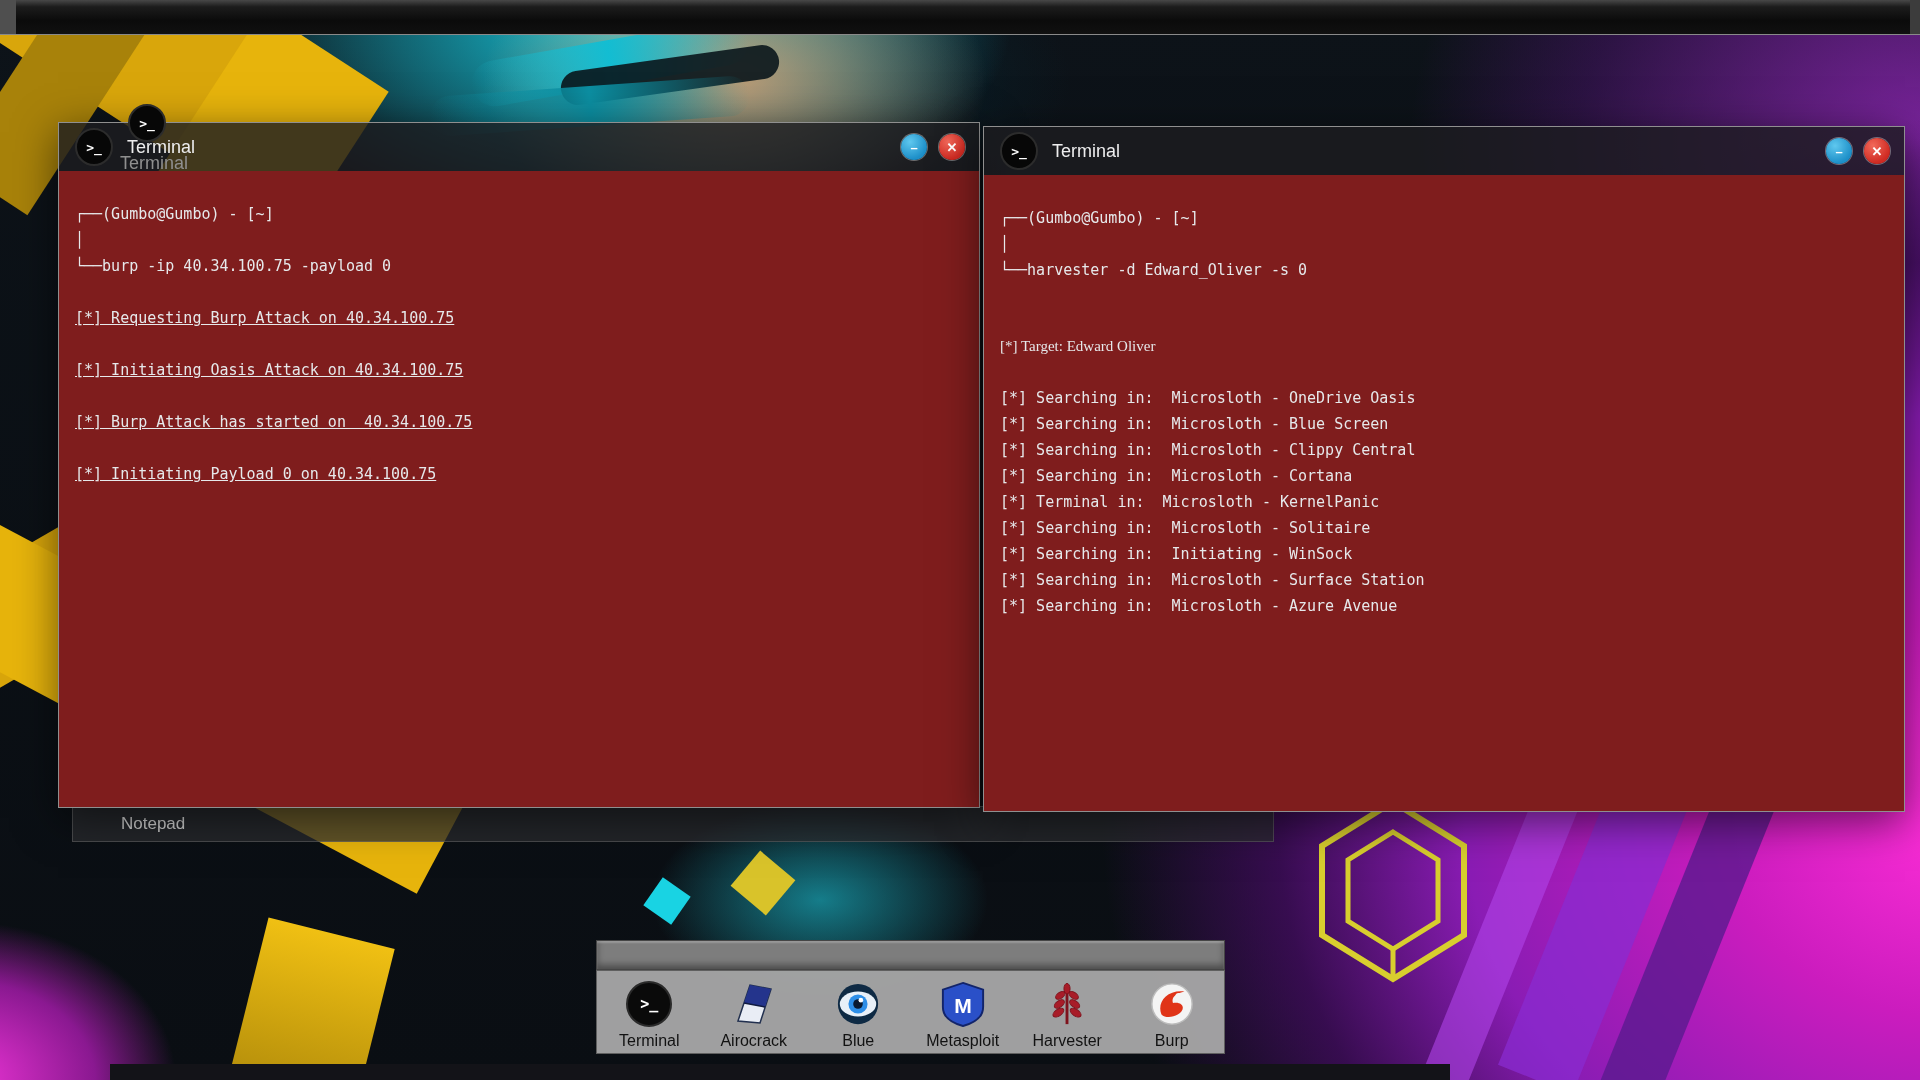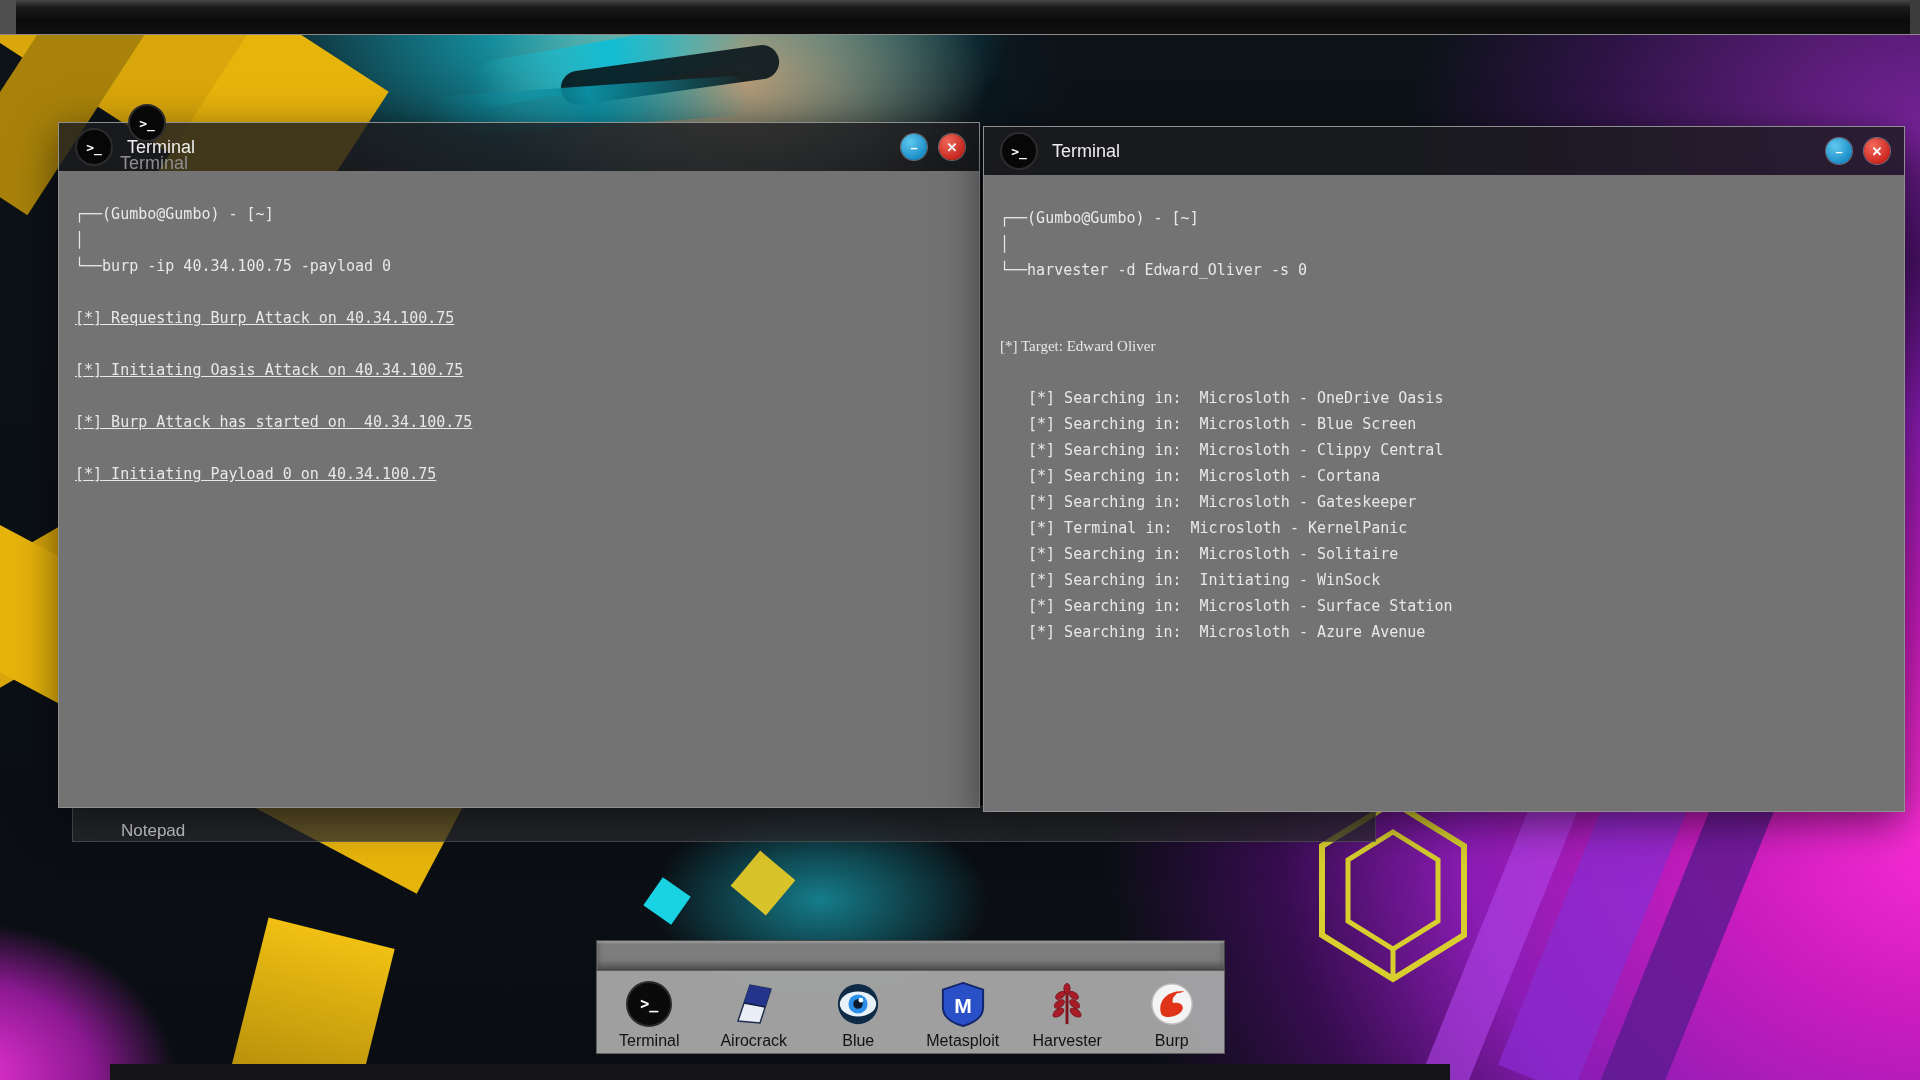--- a/index.html
+++ b/index.html
@@ -41,47 +41,47 @@
     background:linear-gradient(180deg,#484848 0%,#1c1c1c 20%,#0b0b0b 60%,#101010 100%);
     border-bottom:1px solid #8a8a8a;}
   .top-bar::before{content:"";position:absolute;left:0;top:0;width:16px;height:100%;background:#4f4f4f;}
   .top-bar::after{content:"";position:absolute;right:0;top:0;width:10px;height:100%;background:#3c3c3c;}
 
   
   .behind-icon{position:absolute;left:128px;top:104px;width:38px;height:38px;border-radius:50%;z-index:11;
     background:#070707;border:2px solid #2c2c2c;box-sizing:border-box;display:flex;align-items:center;justify-content:center;
     color:#fff;font-family:"DejaVu Sans Mono",monospace;font-size:13px;font-weight:bold;}
   .behind-title{position:absolute;left:120px;top:153px;z-index:11;font-size:18px;color:#8f8f8f;}
-  .notepad-bar{position:absolute;left:72px;top:806px;width:1304px;height:36px;z-index:5;box-sizing:border-box;
-    background:rgba(44,46,50,0.72);border:1px solid rgba(130,130,130,0.4);display:flex;align-items:flex-end;padding-left:48px;}
+  .notepad-bar{position:absolute;left:72px;top:806px;width:1202px;height:36px;z-index:5;box-sizing:border-box;
+    background:rgba(44,46,50,0.72);border:1px solid rgba(130,130,130,0.4);display:flex;align-items:center;padding-left:48px;}
   .notepad-title{font-size:17px;color:#cccccc;}
 
   
   .window{position:absolute;width:922px;height:686px;z-index:10;box-sizing:border-box;
     border:1px solid #8f8f8f;box-shadow:0 10px 40px rgba(0,0,0,0.55);display:flex;flex-direction:column;}
   .win-left{left:58px;top:122px;}
   .win-right{left:983px;top:126px;}
   .titlebar{height:48px;flex:0 0 48px;background:rgba(28,28,32,0.82);display:flex;align-items:center;
     padding:0 14px 0 16px;gap:14px;}
   .win-icon{width:38px;height:38px;border-radius:50%;background:#070707;border:2px solid #2c2c2c;box-sizing:border-box;
     display:flex;align-items:center;justify-content:center;color:#fff;font-family:"DejaVu Sans Mono",monospace;
     font-size:13px;font-weight:bold;flex:0 0 38px;}
   .win-title{font-size:18px;color:#ededee;}
   .controls{margin-left:auto;display:flex;gap:12px;}
   .ctrl{width:26px;height:26px;border-radius:50%;border:none;padding:0;cursor:pointer;display:flex;align-items:center;
     justify-content:center;color:#fff;font-size:13px;font-weight:bold;font-family:"Liberation Sans",sans-serif;}
   .btn-min{background:radial-gradient(circle at 35% 30%, #5fc8ef, #1d8fc8 70%);box-shadow:0 0 0 1px rgba(255,255,255,0.35);}
   .btn-close{background:radial-gradient(circle at 35% 30%, #f2695a, #cf2a22 70%);box-shadow:0 0 0 1px rgba(255,255,255,0.35);}
-  .term-body{flex:1;background:#737373;padding:30px 16px 10px 16px;overflow:hidden;
+  .term-body{flex:1;background:#7f1d1d;padding:30px 16px 10px 16px;overflow:hidden;
     font-family:"DejaVu Sans Mono",monospace;font-size:15px;color:#e6e8ea;}
   .tline{line-height:26px;white-space:pre;}
   .out-block{margin-top:26px;text-decoration:underline;}
   .out-block .tline{margin-bottom:26px;}
   .target-line{margin-top:50px;margin-bottom:26px;font-family:Liberation Serif, serif;}
-  .search-block .tline{margin-bottom:0;margin-left:28px;}
+  .search-block .tline{margin-bottom:0;}
 
   
   .dock-strip{position:absolute;left:596px;top:940px;width:629px;height:30px;z-index:20;box-sizing:border-box;
     background:#7d7d7d;border:1px solid #454545;
     box-shadow:inset 0 2px 2px rgba(255,255,255,0.25), inset 0 -4px 7px rgba(0,0,0,0.4);}
   .dock{position:absolute;left:596px;top:970px;width:629px;height:84px;z-index:21;box-sizing:border-box;
     background:rgba(168,168,168,0.95);border:1px solid #5f5f5f;display:flex;justify-content:space-around;
     align-items:flex-start;padding-top:8px;}
   .dock-item{display:flex;flex-direction:column;align-items:center;gap:3px;width:100px;cursor:pointer;}
   .dock-icon{width:50px;height:50px;display:flex;align-items:center;justify-content:center;}
@@ -180,21 +180,20 @@
           <div class="tline">┌──(Gumbo@Gumbo) - [~]</div>
           <div class="tline">│</div>
           <div class="tline">└──harvester -d Edward_Oliver -s 0</div>
         </div>
       <div class="tline target-line">[*] Target: Edward Oliver</div>
       <div class="search-block">
           <div class="tline">[*] Searching in:  Microsloth - OneDrive Oasis</div>
           <div class="tline">[*] Searching in:  Microsloth - Blue Screen</div>
           <div class="tline">[*] Searching in:  Microsloth - Clippy Central</div>
           <div class="tline">[*] Searching in:  Microsloth - Cortana</div>
-          <div class="tline">[*] Searching in:  Microsloth - Gateskeeper</div>
           <div class="tline">[*] Terminal in:  Microsloth - KernelPanic</div>
           <div class="tline">[*] Searching in:  Microsloth - Solitaire</div>
           <div class="tline">[*] Searching in:  Initiating - WinSock</div>
           <div class="tline">[*] Searching in:  Microsloth - Surface Station</div>
           <div class="tline">[*] Searching in:  Microsloth - Azure Avenue</div>
         </div>
     </div>
   </section>
 
   <div class="dock-strip"></div>

